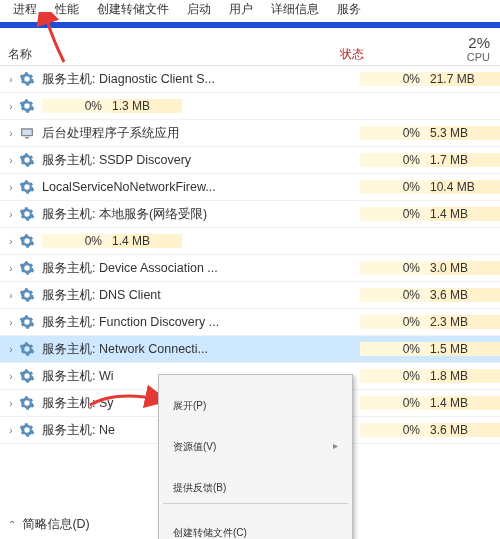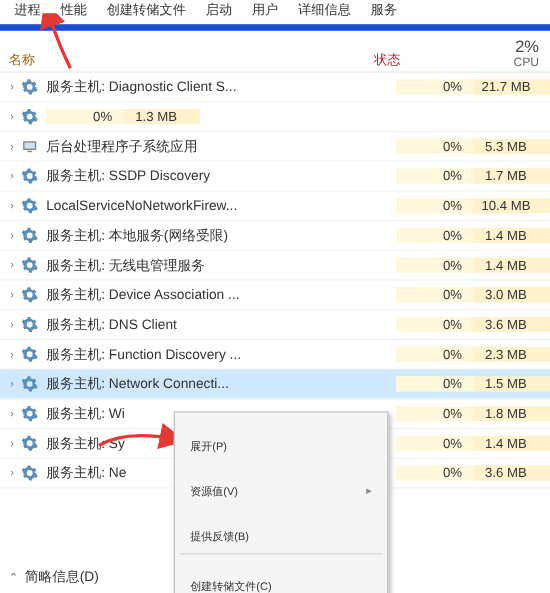--- a/index.html
+++ b/index.html
@@ -2,36 +2,36 @@
 <html><head>
 <meta charset="utf-8">
 <style>
   * { margin: 0; padding: 0; box-sizing: border-box; font-family: "Microsoft YaHei", "Segoe UI", sans-serif; }
   body { background: #fff; width: 500px; height: 539px; overflow: hidden; font-size: 13px; color: #333; position: relative; }
 
   .tabs { display: flex; border-bottom: 6px solid #1d4ed8; height: 28px; align-items: flex-end; padding-left: 4px; }
   .tab { padding: 4px 8px; font-size: 12px; cursor: pointer; border: 1px solid transparent; border-bottom: none; }
 
   .header-row { display: flex; align-items: flex-end; height: 38px; border-bottom: 1px solid #e5e5e5; padding: 4px 0 2px 8px; position: relative; }
-  .col-name { flex: 1; font-size: 12px; color: #a16207; }
+  .col-name { flex: 1; font-size: 12px; color: #404040; }
   .col-status { width: 90px; font-size: 12px; color: #b91c1c; }
   .col-cpu, .col-mem { width: 70px; text-align: right; padding-right: 10px; }
   .col-cpu .pct, .col-mem .pct { font-size: 15px; color: #444; }
   .col-cpu .lbl, .col-mem .lbl { font-size: 11px; color: #666; }
 
   .rows { }
   .row { display: flex; align-items: center; height: 27px; border-bottom: 1px solid #f0f0f0; padding-left: 4px; }
   .row.selected { background: #cde8ff; }
   .expander { width: 14px; text-align: center; color: #777; font-size: 10px; }
   .icon { width: 18px; height: 18px; margin-right: 6px; display: inline-flex; align-items: center; justify-content: center; flex-shrink: 0; }
   .gear svg { width: 16px; height: 16px; }
   .svc svg { width: 16px; height: 16px; }
   .name { flex: 1; font-size: 12.5px; white-space: nowrap; overflow: hidden; text-overflow: ellipsis; }
   .cpu { width: 70px; text-align: right; padding-right: 10px; background: #fff8dc; font-size: 12px; }
-  .mem { width: 70px; text-align: center; padding-right: 10px; background: #fff2cc; font-size: 12px; }
+  .mem { width: 70px; text-align: left; padding-right: 10px; background: #fff2cc; font-size: 12px; }
 
   .context-menu { position: absolute; left: 158px; top: 374px; width: 195px; background: #f5f5f5; border: 1px solid #bdbdbd; box-shadow: 2px 2px 4px rgba(0,0,0,.25); padding: 2px; z-index: 10; }
   .menu-item { padding: 5px 12px; font-size: 10px; cursor: pointer; margin-top: 17px; }
   .menu-sep { height: 1px; background: #d0d0d0; margin: 3px 2px; }
 
   .footer { position: absolute; bottom: 6px; left: 8px; display: flex; align-items: center; gap: 6px; font-size: 12.5px; }
   .footer .chev { font-size: 10px; color: #666; }
 
   
   .arrow1 { position: absolute; left: 34px; top: 12px; width: 40px; height: 55px; pointer-events: none; }
@@ -128,21 +128,20 @@
       <span class="cpu">0%</span>
       <span class="mem">1.4 MB</span>
     </div>
     <div class="row">
       <span class="expander">›</span>
       <span class="icon gear">
         <svg viewBox="0 0 24 24">
           <path fill="#5b8fb9" d="M12 8a4 4 0 100 8 4 4 0 000-8zm9 4c0 .6-.05 1.2-.15 1.8l2.1 1.6-2 3.5-2.5-1a7.8 7.8 0 01-3.1 1.8l-.4 2.6h-4l-.4-2.6a7.8 7.8 0 01-3.1-1.8l-2.5 1-2-3.5 2.1-1.6C3.05 13.2 3 12.6 3 12s.05-1.2.15-1.8L1.05 8.6l2-3.5 2.5 1a7.8 7.8 0 013.1-1.8L9.05 1.7h4l.4 2.6a7.8 7.8 0 013.1 1.8l2.5-1 2 3.5-2.1 1.6c.1.6.15 1.2.15 1.8z"></path>
         </svg>
       </span>
-      <span class="name">服务主机: 无线电管理服务</span>
       <span class="cpu">0%</span>
       <span class="mem">1.4 MB</span>
     </div>
     <div class="row">
       <span class="expander">›</span>
       <span class="icon gear">
         <svg viewBox="0 0 24 24">
           <path fill="#5b8fb9" d="M12 8a4 4 0 100 8 4 4 0 000-8zm9 4c0 .6-.05 1.2-.15 1.8l2.1 1.6-2 3.5-2.5-1a7.8 7.8 0 01-3.1 1.8l-.4 2.6h-4l-.4-2.6a7.8 7.8 0 01-3.1-1.8l-2.5 1-2-3.5 2.1-1.6C3.05 13.2 3 12.6 3 12s.05-1.2.15-1.8L1.05 8.6l2-3.5 2.5 1a7.8 7.8 0 013.1-1.8L9.05 1.7h4l.4 2.6a7.8 7.8 0 013.1 1.8l2.5-1 2 3.5-2.1 1.6c.1.6.15 1.2.15 1.8z"></path>
         </svg>
       </span>

